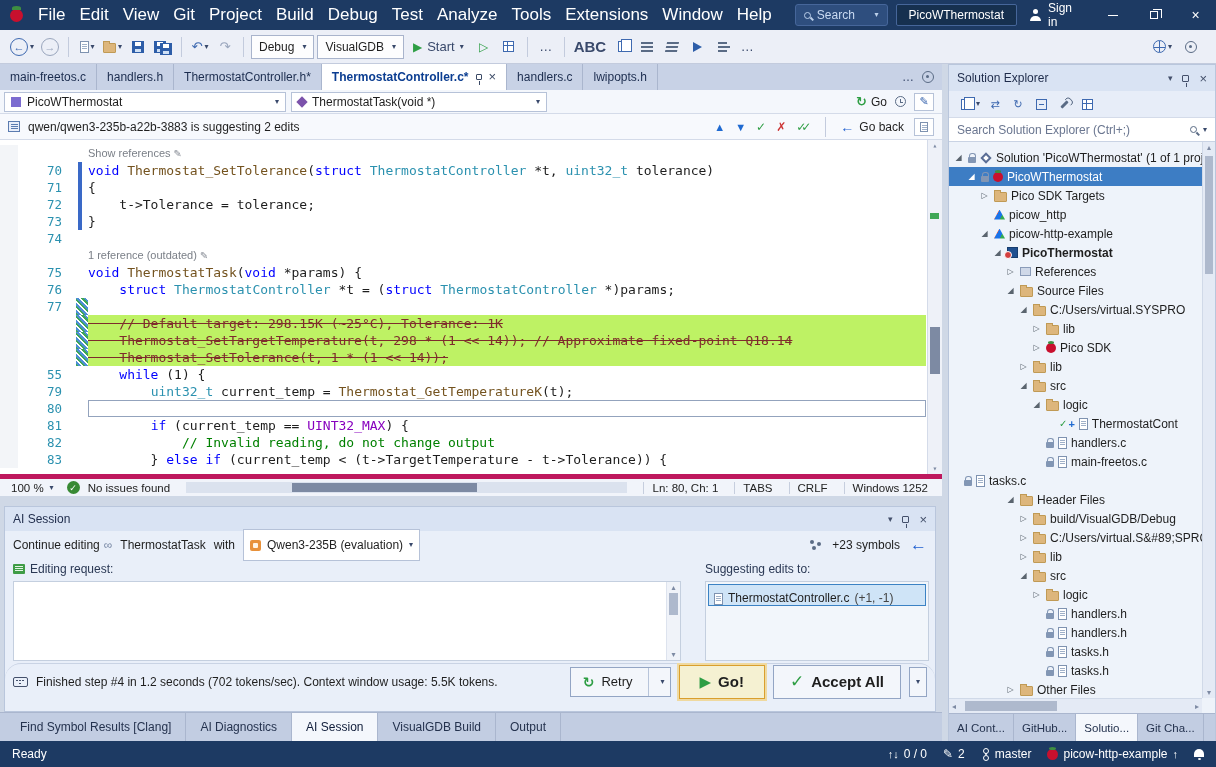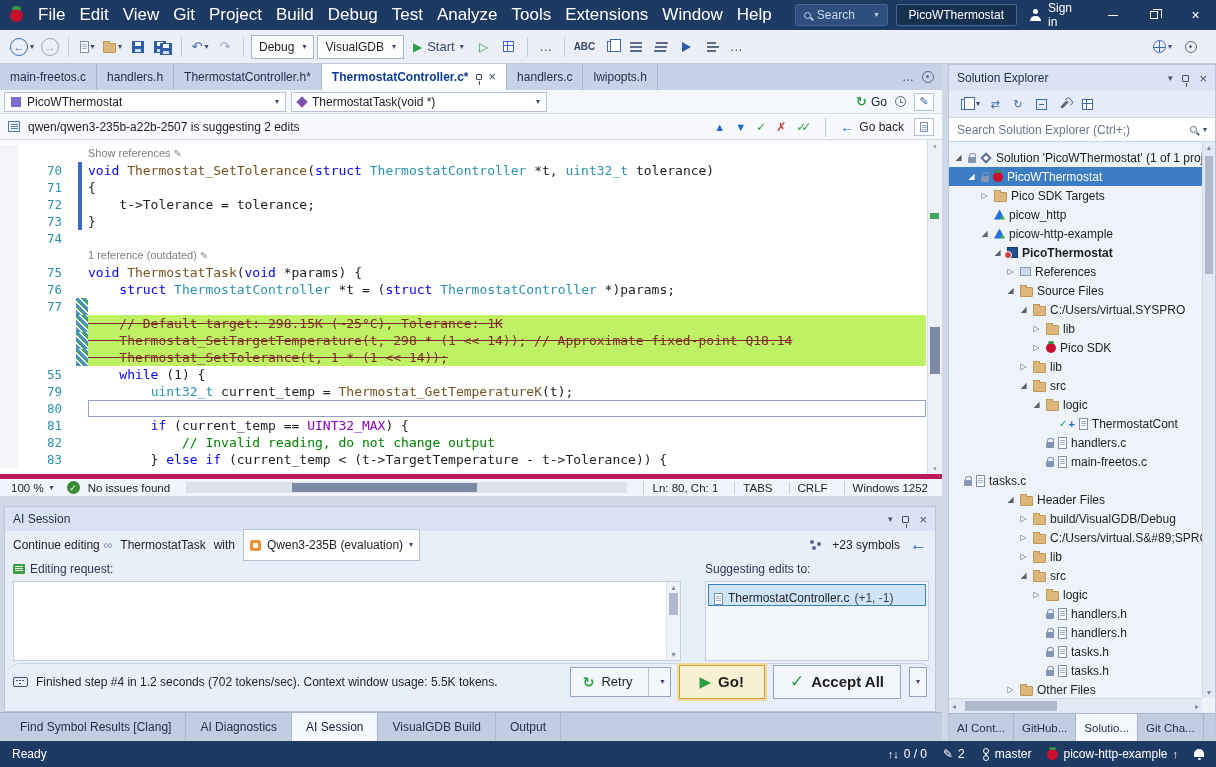--- a/index.html
+++ b/index.html
@@ -42,21 +42,21 @@
 .i-floppy::after{content:'';position:absolute;bottom:1px;left:3px;right:3px;height:3px;background:#cfe0f5;}
 .i-doc{width:9px;height:12px;background:#fff;border:1px solid #7e92b0;flex:none;position:relative;}
 .i-doc::before{content:'';position:absolute;left:1px;top:2px;width:5px;height:1px;background:#9fb0c8;box-shadow:0 2px 0 #9fb0c8,0 4px 0 #9fb0c8;}
 .i-folder{width:13px;height:10px;background:#ddb67c;border:1px solid #c09a55;border-radius:1px;position:relative;flex:none;margin-top:2px;}
 .i-folder::before{content:'';position:absolute;top:-3px;left:-1px;width:5px;height:2px;background:#ddb67c;border:1px solid #c09a55;border-bottom:none;}
 .play{color:#2e9e44;font-size:12px;}
 .play.hollow{color:#2e9e44;}
 .i-flag{width:0;height:0;border-top:5px solid transparent;border-bottom:5px solid transparent;border-left:9px solid #2d5da8;position:relative;}
 .i-lines{width:12px;height:10px;border-top:2px solid #5a6b85;border-bottom:2px solid #5a6b85;position:relative;}
 .i-lines::before{content:'';position:absolute;top:2px;left:0;width:12px;height:2px;background:#5a6b85;}
-.abc{font-size:10px;font-weight:bold;color:#39496b;letter-spacing:0;}
+.abc{font-size:15px;font-weight:bold;color:#39496b;letter-spacing:0;}
 .i-globe{width:13px;height:13px;border:1.3px solid #3e69b0;border-radius:50%;position:relative;}
 .i-globe::before{content:'';position:absolute;left:50%;top:0;bottom:0;width:1px;background:#3e69b0;}
 .i-globe::after{content:'';position:absolute;top:50%;left:0;right:0;height:1px;background:#3e69b0;}
 
 
 .left-col{position:absolute;left:0;top:64px;width:942px;height:677px;}
 .vsplit{position:absolute;left:942px;top:64px;width:6px;height:677px;background:#cfd8e6;}
 .right-col{position:absolute;left:948px;top:64px;width:268px;height:677px;background:#eef3fa;border:1px solid #b9c6dc;}
 
 
@@ -393,21 +393,21 @@
         <span class="i-goarrow">↻</span>
         <span>Go</span>
       </div>
       <span class="i-clock"></span>
       <div class="railbox">✎</div>
     </div>
   </div>
 
   <div class="suggbar">
     <span class="i-list"></span>
-    <span>qwen/qwen3-235b-a22b-2507 is suggesting 2 edits</span>
+    <span>qwen/qwen3-235b-a22b-3883 is suggesting 2 edits</span>
     <div class="sugg-right">
       <span class="arr-up">▲</span>
       <span class="arr-dn">▼</span>
       <span class="chk">✓</span>
       <span class="xx">✗</span>
       <span class="chk chk2">✓✓</span>
       <span class="tsep"></span>
       <div class="goback">
         <span class="blue-arrow">←</span>
         <span>Go back</span>

